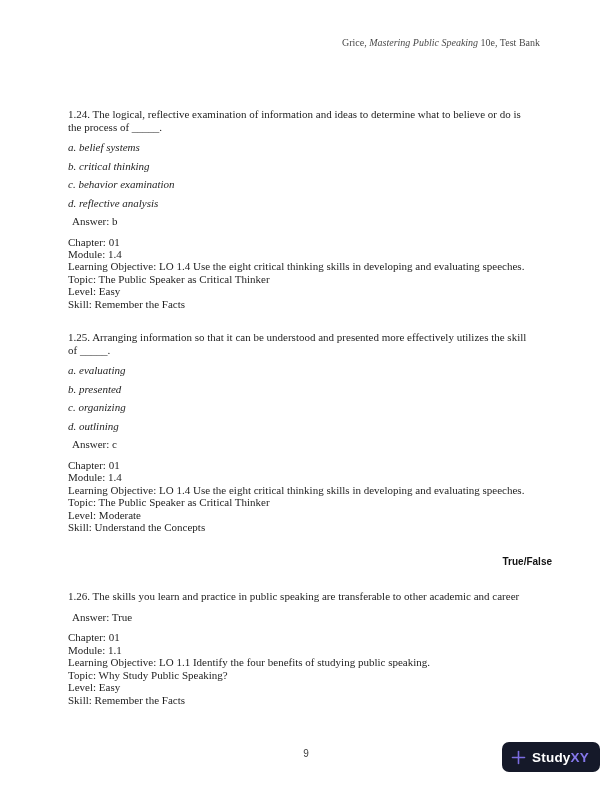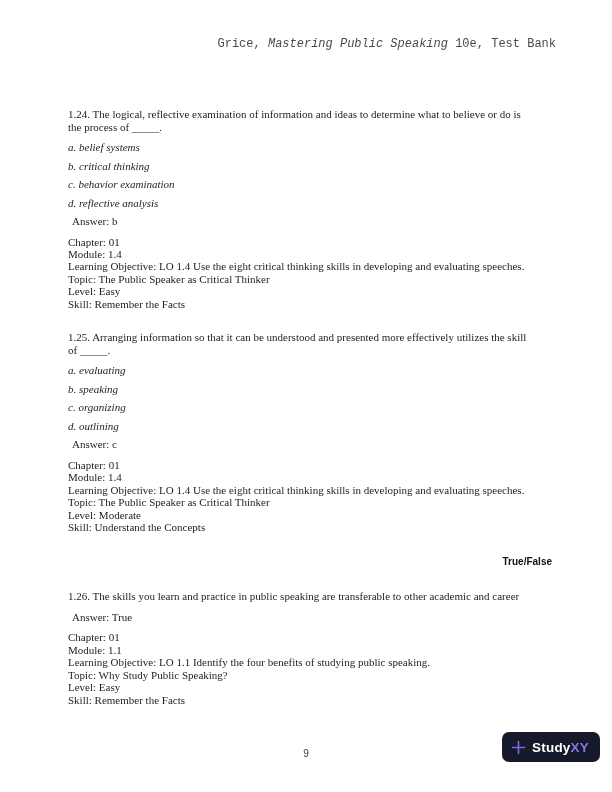--- a/index.html
+++ b/index.html
@@ -10,23 +10,23 @@
     font-family: "Liberation Serif", serif;
   }
   .page {
     position: relative;
     width: 612px; height: 792px;
     background: #ffffff;
     overflow: hidden;
   }
   .header {
     position: absolute;
-    top: 37px; right: 56px;
-    font-family: Liberation Mono, monospace;
-    font-size: 12px;
+    top: 37px; right: 72px;
+    font-family: Liberation Serif, serif;
+    font-size: 10px;
     color: #4a4a4a;
     white-space: nowrap;
   }
   .content {
     position: absolute;
     top: 96px; left: 68px;
     width: 484px;
     font-size: 11px;
     color: #1e1e1e;
   }
@@ -50,21 +50,21 @@
     position: absolute;
     bottom: 33px; left: 0;
     width: 612px;
     text-align: center;
     font-family: "Liberation Sans", sans-serif;
     font-size: 10px;
     color: #3c3c3c;
   }
   .logo-badge {
     position: absolute;
-    right: 12px; bottom: 30px;
+    right: 12px; bottom: 20px;
     height: 30px;
     background: #151929;
     border-radius: 7px;
     display: flex;
     align-items: center;
     padding: 0 11px 0 9px;
     gap: 6px;
   }
   .logo-text {
     font-family: "Liberation Sans", sans-serif;
@@ -107,21 +107,21 @@
         <div>Skill: Remember the Facts</div>
       </div>
     </section>
 
     <section class="question">
       <div class="qblock">
         <div class="qline">1.25. Arranging information so that it can be understood and presented more effectively utilizes the skill</div>
         <div class="qline">of _____.</div>
       </div>
       <p class="opt">a. evaluating</p>
-      <p class="opt">b. speaking</p>
+      <p class="opt">b. presented</p>
       <p class="opt">c. organizing</p>
       <p class="opt">d. outlining</p>
       <p class="answer">Answer: c</p>
       <div class="meta">
         <div>Chapter: 01</div>
         <div>Module: 1.4</div>
         <div>Learning Objective: LO 1.4 Use the eight critical thinking skills in developing and evaluating speeches.</div>
         <div>Topic: The Public Speaker as Critical Thinker</div>
         <div>Level: Moderate</div>
         <div>Skill: Understand the Concepts</div>

